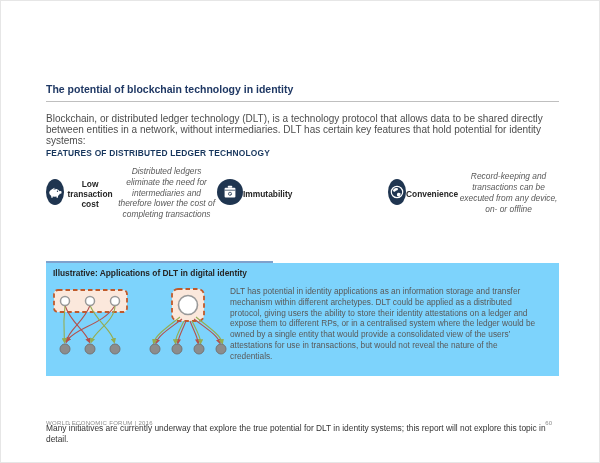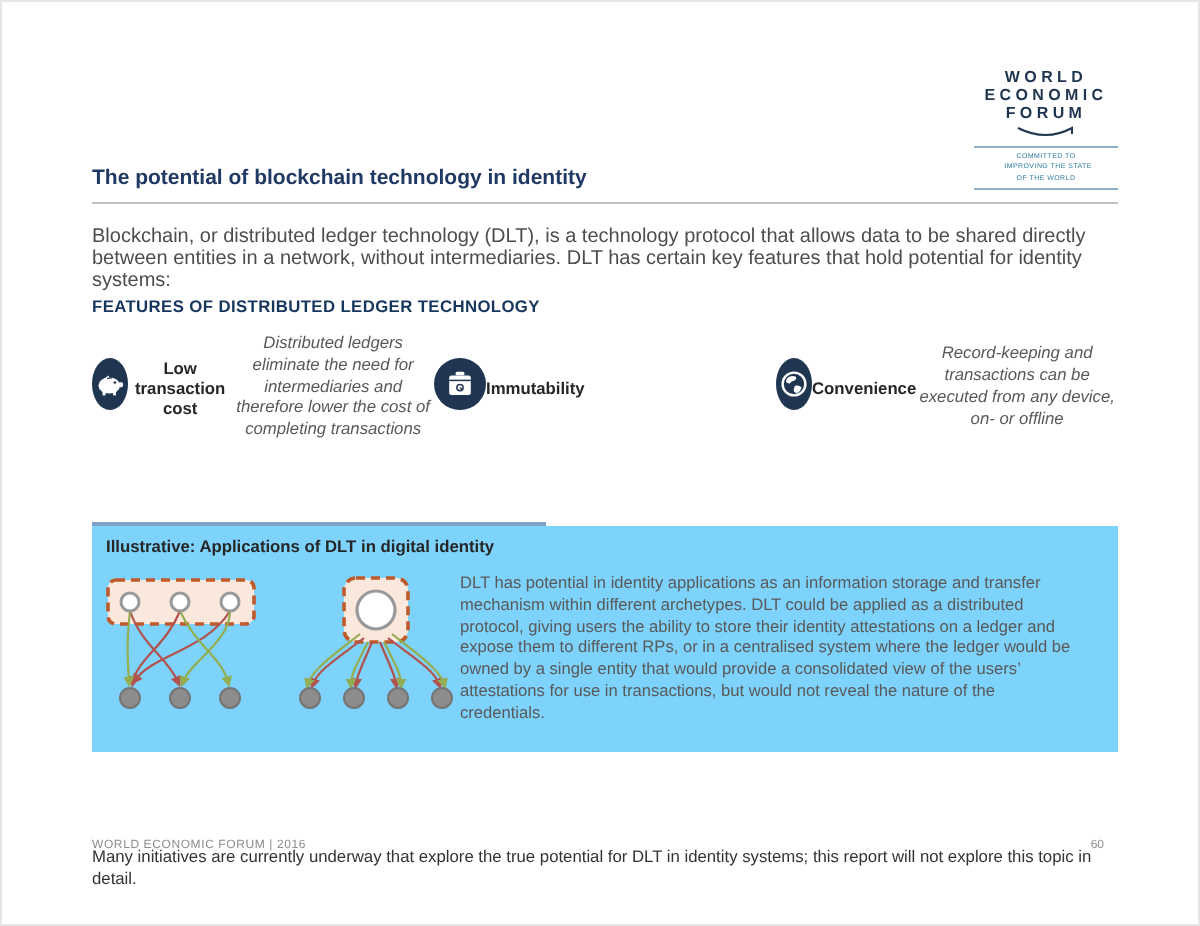--- a/index.html
+++ b/index.html
@@ -90,33 +90,20 @@
   .footer-page {
     position:absolute; right:47px; top:419px;
     font-size:6px; color:#8c8c8c;
   }
 </style>
 </head>
 <body>
 
 <div class="slide">
 
-  <div class="logo">
-    <div class="logo-line">WORLD</div>
-    <div class="logo-line">ECONOMIC</div>
-    <div class="logo-line">FORUM</div>
-    <svg class="logo-swoosh" width="34" height="8" viewBox="0 0 34 8">
-      <path d="M3 2 Q17 9 30 2 L30 5" stroke="#1f3550" stroke-width="1" fill="none"></path>
-    </svg>
-    <div class="logo-tagline">
-      <div>COMMITTED TO</div>
-      <div>IMPROVING THE STATE</div>
-      <div>OF THE WORLD</div>
-    </div>
-  </div>
 
   <div class="page-title">The potential of blockchain technology in identity</div>
   <div class="title-rule"></div>
 
   <div class="intro">Blockchain, or distributed ledger technology (DLT), is a technology protocol that allows data to be shared directly between entities in a network, without intermediaries. DLT has certain key features that hold potential for identity systems:</div>
 
   <div class="features-heading">FEATURES OF DISTRIBUTED LEDGER TECHNOLOGY</div>
 
   <div class="features-row">
 

